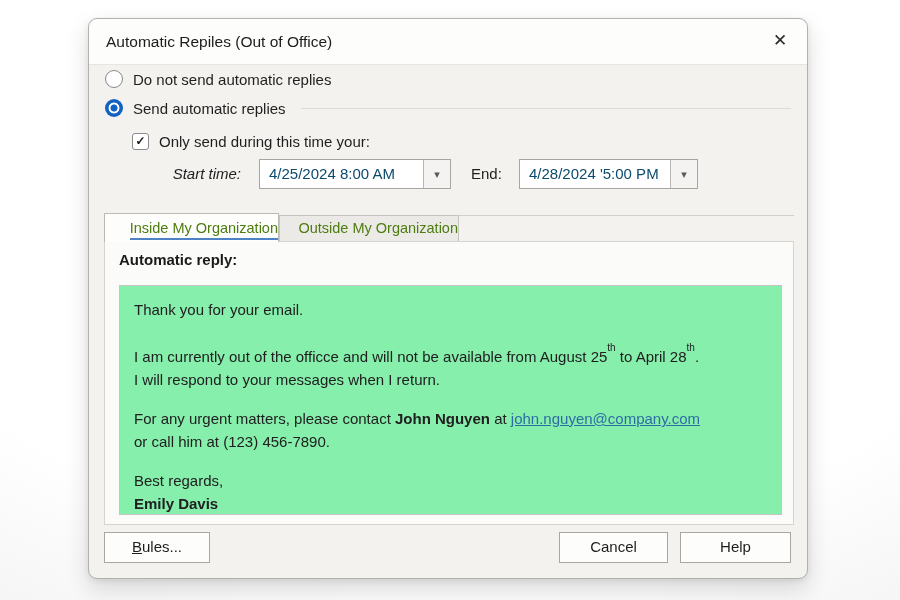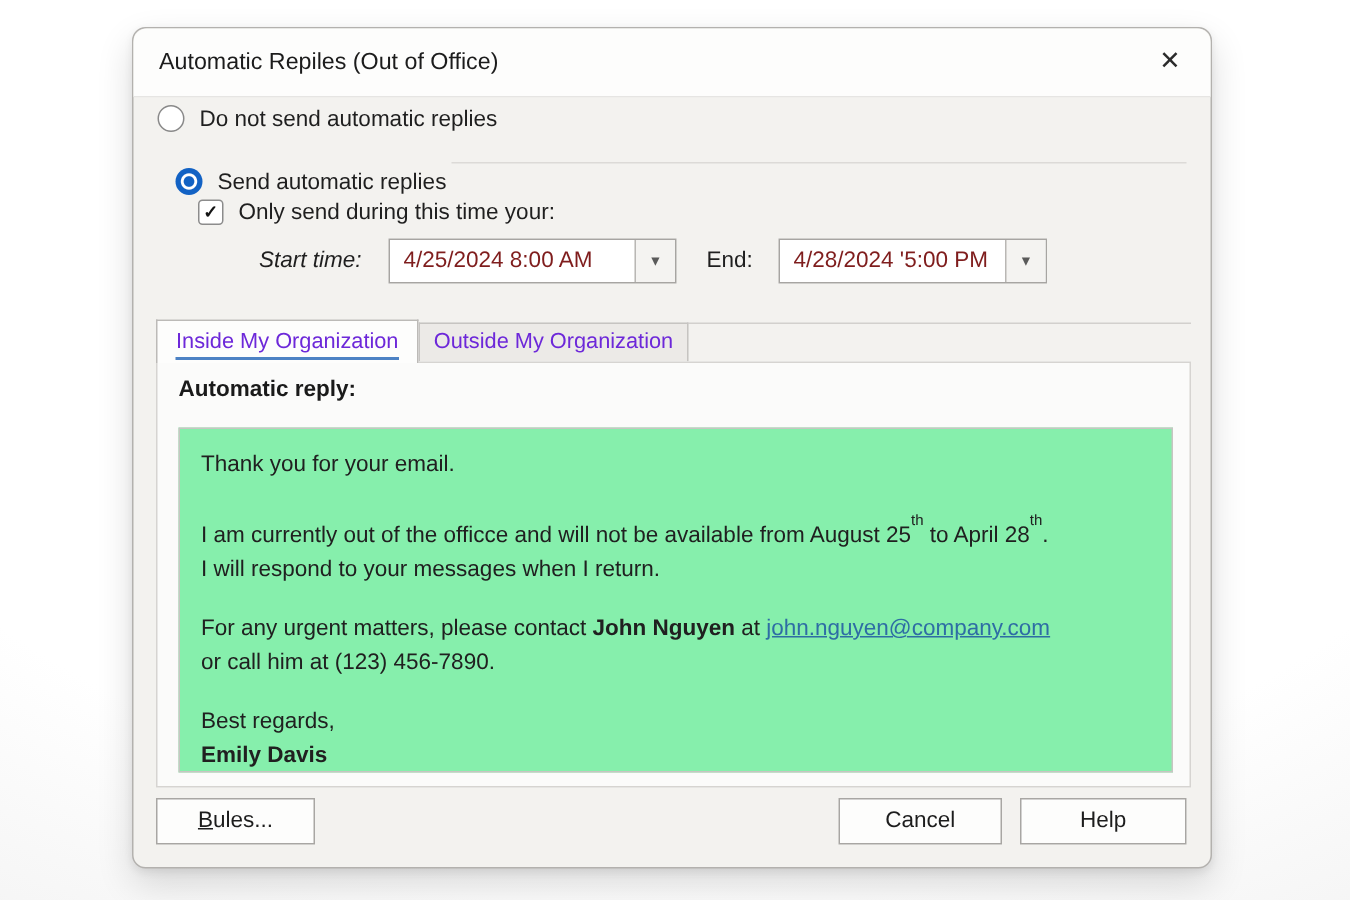--- a/index.html
+++ b/index.html
@@ -17,41 +17,41 @@
     position:absolute; left:0; top:0; right:0; height:45px;
     background:#fdfdfc; border-bottom:1px solid #e6e5e3; border-radius:9px 9px 0 0;
   }
   .title { position:absolute; left:17px; top:0; line-height:45px; font-size:15.5px; color:#1c1c1c;text-align:center; }
   .close-btn {
     position:absolute; right:16px; top:11px; width:22px; height:22px;
     font-size:17px; font-weight:300; color:#2b2b2b; text-align:center; line-height:22px;
   }
   .radio-row { position:absolute; display:flex; align-items:center; gap:10px; height:20px; }
   #row-radio1 { left:16px; top:50px; }
-  #row-radio2 { left:16px; top:92px;margin-left:12px; }
+  #row-radio2 { left:16px; top:79px; }
   .radio { width:18px; height:18px; border-radius:50%; background:#fff; border:1px solid #898989; box-sizing:border-box; flex:0 0 auto; }
   .radio.sel {
     border:none;
     background: radial-gradient(circle at 50% 50%, #1262c4 0 3.2px, #ffffff 3.9px 5.1px, #1262c4 5.8px 100%);
   }
   .opt-label { font-size:15px; color:#1f1f1f; white-space:nowrap; }
   .send-divider { position:absolute; left:212px; top:89px; width:490px; height:1px; background:#dcdad7; }
   .check-row { position:absolute; left:43px; top:112px; display:flex; align-items:center; gap:10px; height:20px; }
   .checkbox {
     width:17px; height:17px; border:1px solid #8c8c8c; border-radius:3px; background:#fff;
     box-sizing:border-box; font-size:12px; line-height:15px; text-align:center; color:#141414; font-weight:bold; flex:0 0 auto;
   }
   .start-label { position:absolute; left:55px; top:140px; width:97px; height:30px; line-height:30px; text-align:right; font-style:italic; font-size:15px; color:#1f1f1f; }
   .end-label { position:absolute; left:382px; top:140px; height:30px; line-height:30px; font-size:15px; color:#1f1f1f; }
   .combo { position:absolute; top:140px; height:30px; background:#fff; border:1px solid #a7a5a2; box-sizing:border-box; display:flex; }
   #combo-start { left:170px; width:192px; }
   #combo-end { left:430px; width:179px; }
-  .combo-value { flex:1; line-height:28px; padding-left:9px; font-size:15px; color:#7f1d1d; white-space:nowrap; overflow:hidden; }
+  .combo-value { flex:1; line-height:28px; padding-left:9px; font-size:15px; color:#0c4a6e; white-space:nowrap; overflow:hidden; }
   .combo-arrow { width:26px; border-left:1px solid #b9b7b4; background:#f4f3f1; text-align:center; line-height:28px; font-size:11px; color:#5a5a5a; flex:0 0 auto; }
-  .tab { position:absolute; box-sizing:border-box; text-align:center; font-size:14.5px; color:#6d28d9; }
+  .tab { position:absolute; box-sizing:border-box; text-align:right; font-size:14.5px; color:#4d7c0f; }
   #tab-inside {
     left:15px; top:194px; width:175px; height:29px; line-height:28px;
     background:#fdfdfc; border:1px solid #bcbab7; border-bottom:none; z-index:3;
   }
   #tab-inside .tab-label { border-bottom:2px solid #4d82c4; padding-bottom:2px; }
   #tab-outside {
     left:190px; top:196px; width:180px; height:26px; line-height:25px;
     background:#eceae7; border:1px solid #c6c4c1; border-bottom:none; z-index:1;
   }
   .strip-line { position:absolute; left:370px; top:196px; width:335px; height:1px; background:#d2d0cd; z-index:0; }

